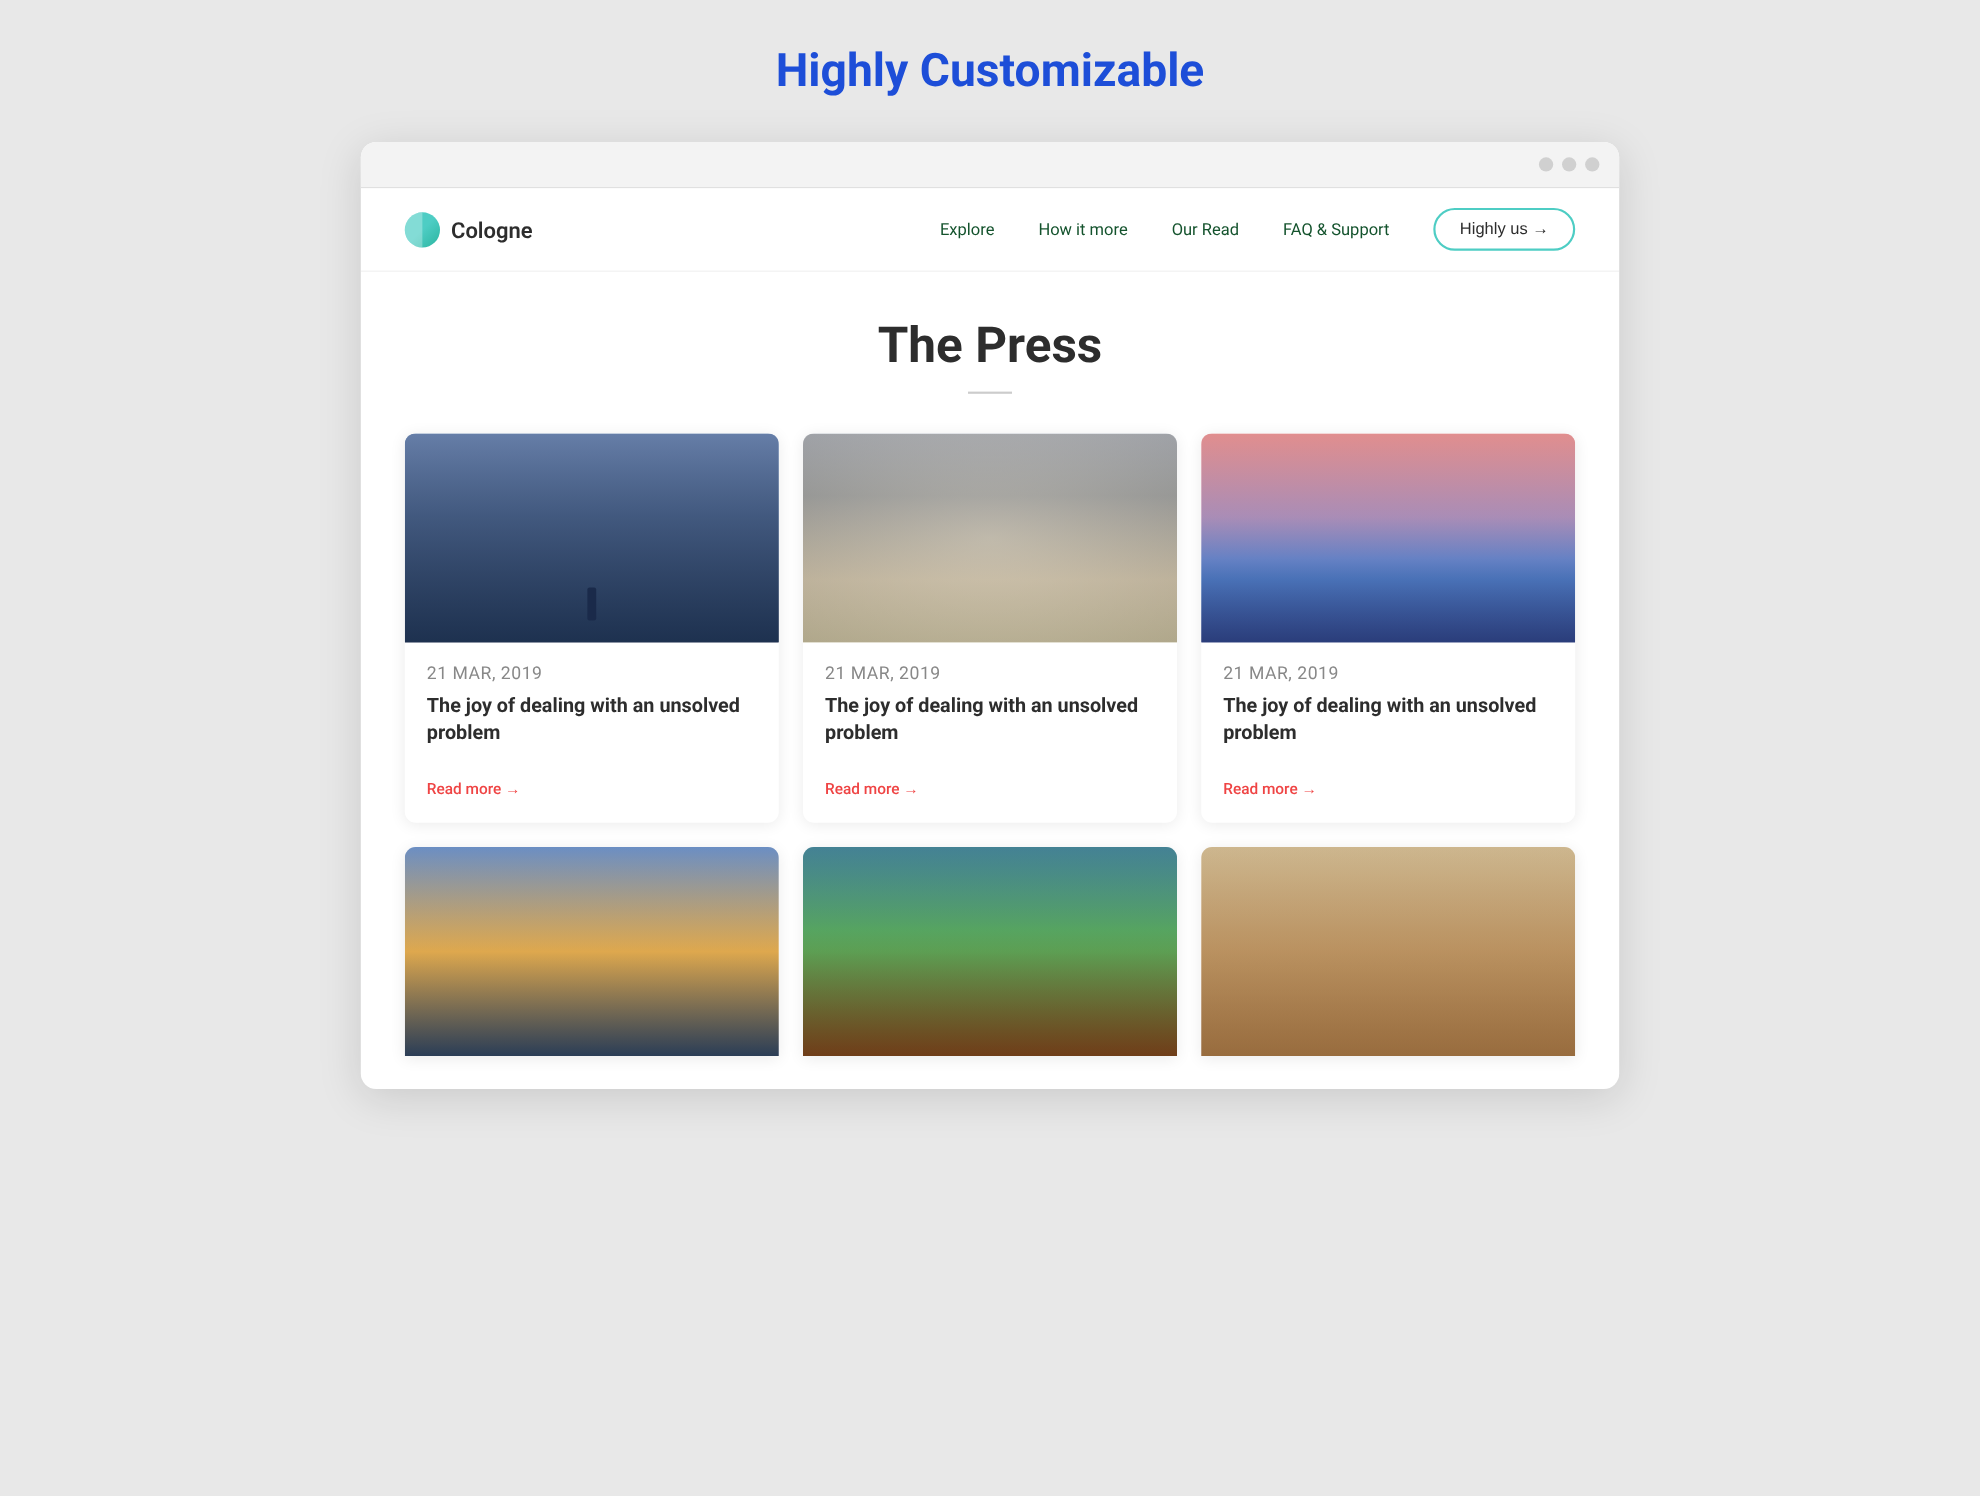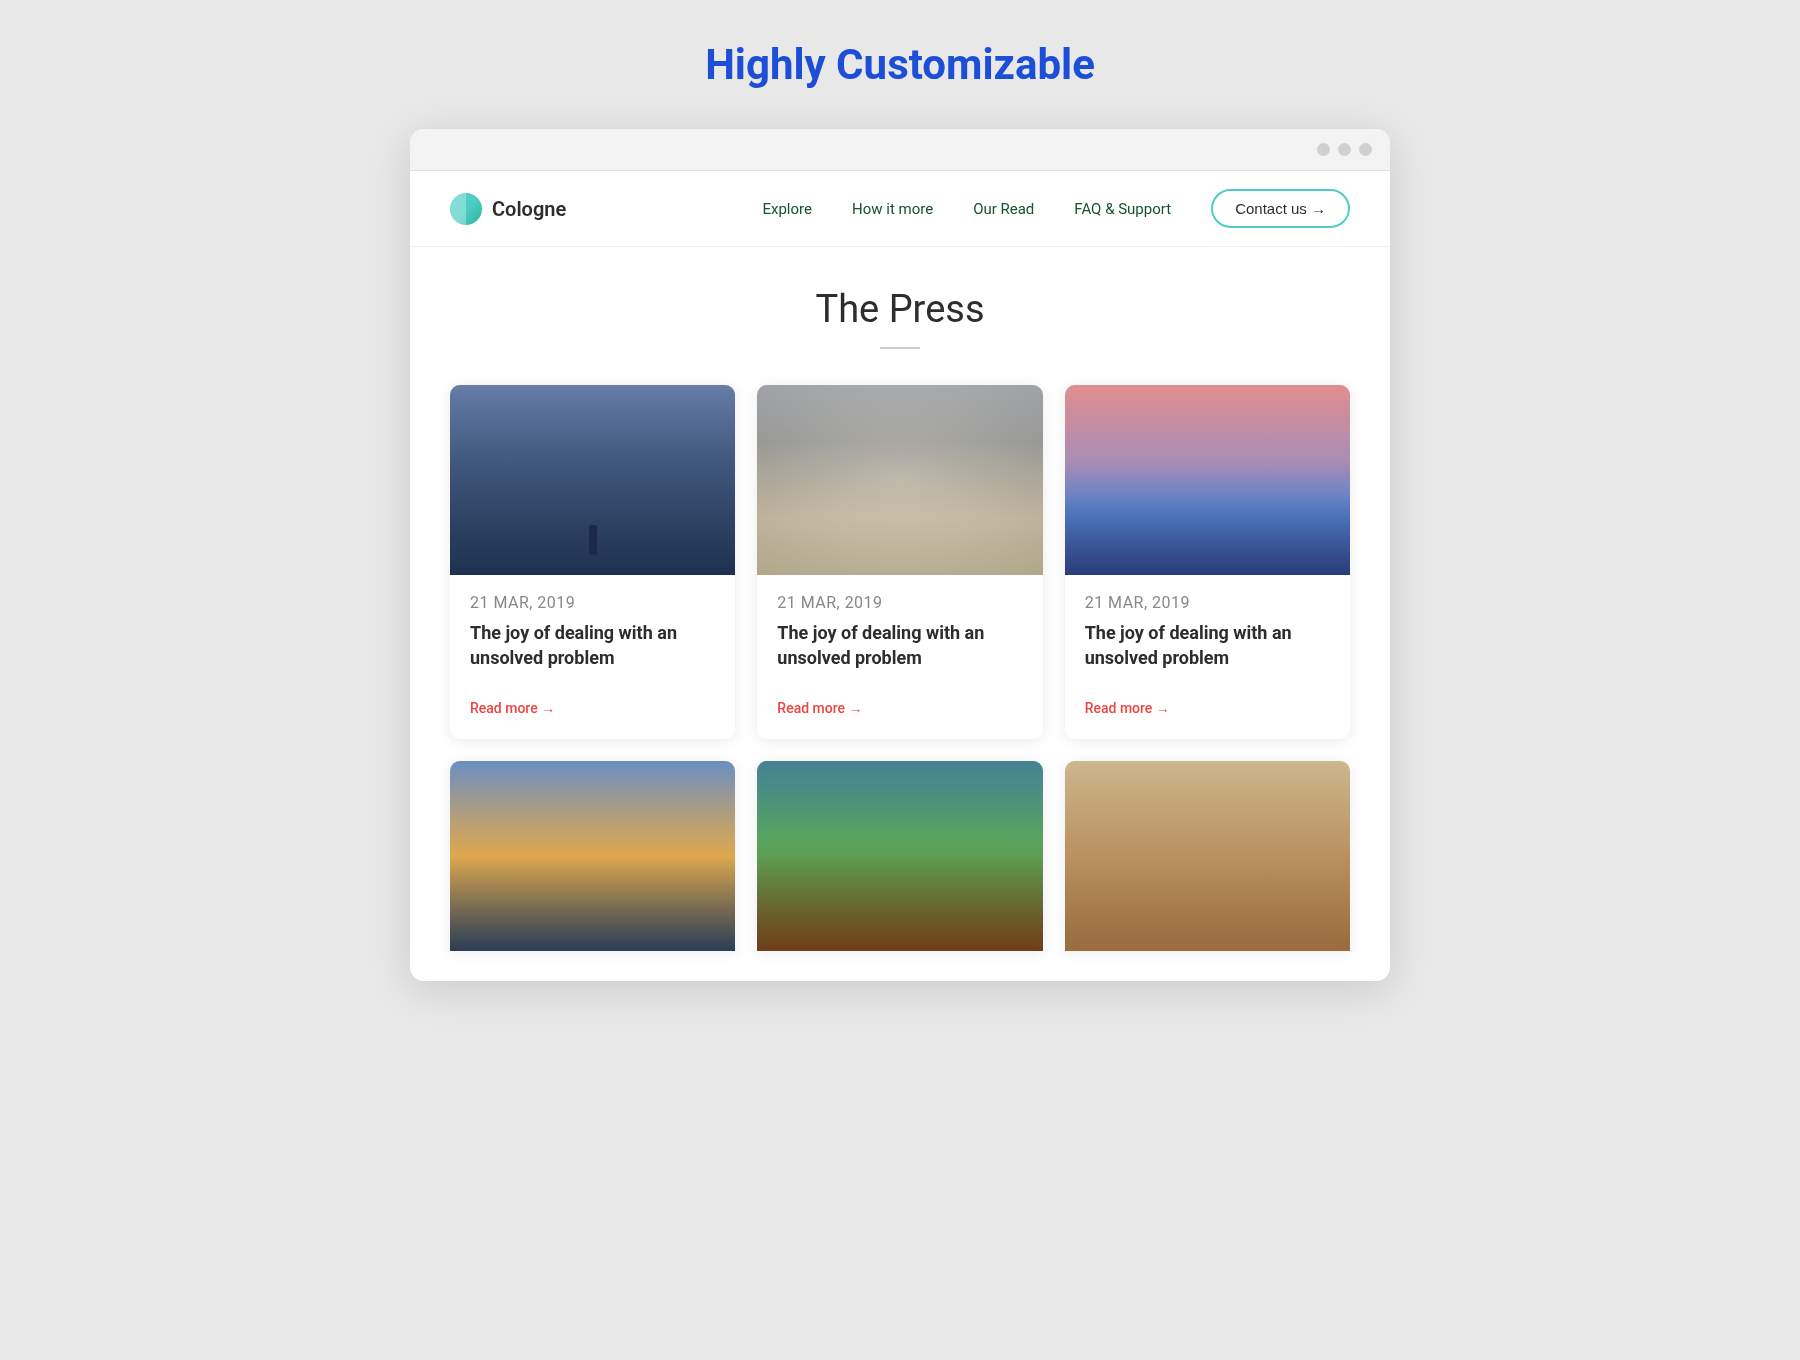--- a/index.html
+++ b/index.html
@@ -19,21 +19,21 @@
       font-weight: 700;
       color: #1d4ed8;
       margin-bottom: 40px;
       text-align: center;
     }
 
     .browser-window {
       background: #fff;
       border-radius: 14px;
       box-shadow: 0 8px 40px rgba(0,0,0,0.13);
-      width: 980px;
+      width: 1144px;
       max-width: 100%;
       overflow: hidden;
     }
 
     .browser-chrome {
       background: #f3f3f3;
       border-bottom: 1px solid #e0e0e0;
       padding: 14px 18px;
       display: flex;
       align-items: center;
@@ -115,22 +115,22 @@
       gap: 6px;
     }
 
     
     .main-content {
       padding: 40px 40px 30px;
     }
 
     .section-title {
       text-align: center;
-      font-size: 38px;
-      font-weight: 400;
+      font-size: 45px;
+      font-weight: 700;
       color: #2d2d2d;
       margin-bottom: 16px;
     }
 
     .section-divider {
       width: 40px;
       height: 2px;
       background: #ccc;
       margin: 0 auto 36px;
     }
@@ -312,21 +312,21 @@
       <li>
         <a href="#">How it more</a>
       </li>
       <li>
         <a href="#">Our Read</a>
       </li>
       <li>
         <a href="#">FAQ &amp; Support</a>
       </li>
     </ul>
-    <button class="nav-contact-btn">Contact us →</button>
+    <button class="nav-contact-btn">Highly us →</button>
   </nav>
 
   <div class="main-content">
 
     <h2 class="section-title">The Press</h2>
     <div class="section-divider"></div>
 
     <div class="cards-grid">
 
       <div class="card">

